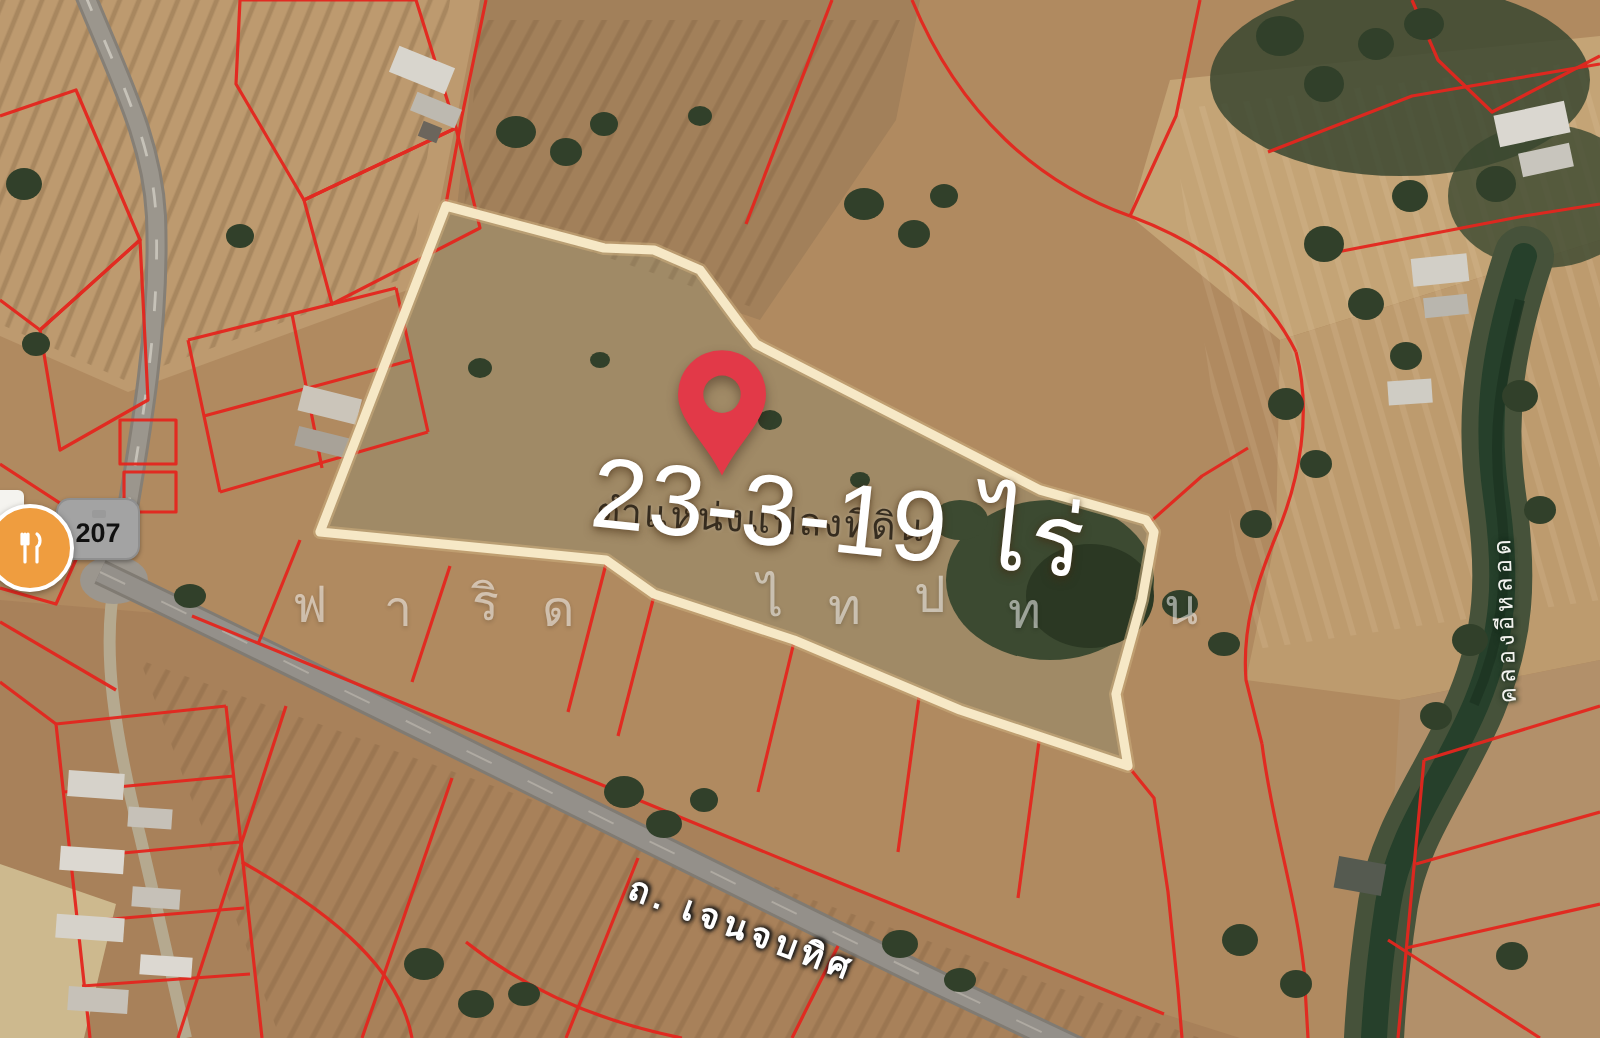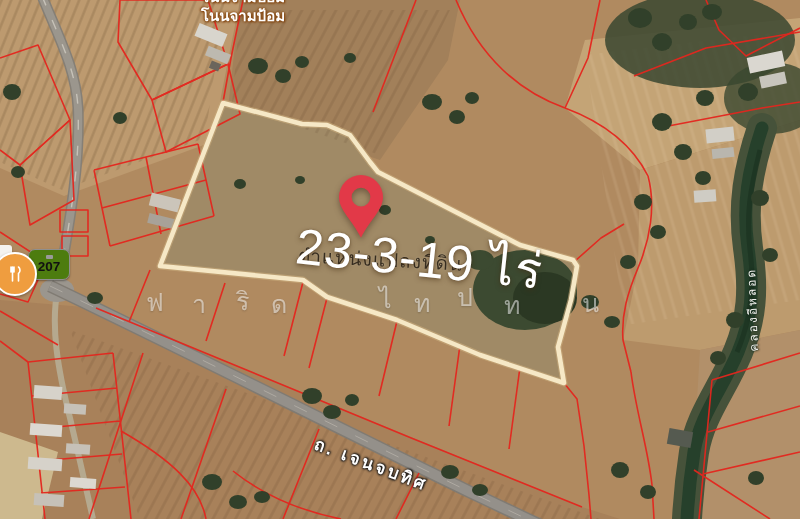--- a/index.html
+++ b/index.html
@@ -31,21 +31,21 @@
     left:320px;top:430px;transform:rotate(20.5deg);transform-origin:0 0;
     color:#fff;font-weight:bold;font-size:17px;letter-spacing:3px;
     text-shadow:0 1px 2px #181818,0 0 3px #181818,1px -1px 2px #181818;
   }
   .canalname{
     left:744px;top:352px;transform:rotate(-92deg);transform-origin:0 0;
     color:#f2f2ee;font-size:12px;letter-spacing:2px;
     text-shadow:0 1px 2px #14281a,0 0 3px #14281a;
   }
   .shield{
-    position:absolute;left:28px;top:249px;width:40px;height:29px;background:#4d7c0f;
+    position:absolute;left:28px;top:249px;width:40px;height:29px;background:#a3a3a3;
     border:1px solid #8f8f8f;border-radius:7px;box-shadow:0 1px 2px rgba(0,0,0,.35);
     display:flex;flex-direction:column;align-items:center;justify-content:center;gap:1px;
   }
   .shield .crest{width:7px;height:4px;background:#9a9a9a;border-radius:1px;}
   .shield .num{font-size:13.5px;font-weight:bold;color:#111;line-height:1;}
   .poi{
     position:absolute;left:-7px;top:252px;width:40px;height:40px;border-radius:50%;
     background:#ef9d3f;border:2px solid #fff;box-shadow:0 1px 3px rgba(0,0,0,.35);
     display:flex;align-items:center;justify-content:center;
   }
@@ -244,26 +244,20 @@
 
   <div class="lbl sub">ตำแหน่งแปลงที่ดิน</div>
 
   <div class="lbl big">23-3-19 ไร่</div>
 
   <svg class="pin" viewBox="0 0 48 60">
     <path fill="#e23948" fill-rule="evenodd" d="M24,58 C16,42 4,33 4,21 A20,20 0 1 1 44,21 C44,33 32,42 24,58 Z
              M24,29.5 A8.5,8.5 0 1 0 24,12.5 A8.5,8.5 0 1 0 24,29.5 Z"></path>
   </svg>
 
-  <div class="lbl village">
-    <span class="clip">
-        <span>โนนจามป้อม</span>
-      </span>
-    <span>โนนจามป้อม</span>
-  </div>
 
   <div class="shield">
     <span class="crest"></span>
     <span class="num">207</span>
   </div>
 
   <div class="fragment"></div>
 
   <div class="poi">
     <svg width="18" height="18" viewBox="0 0 18 18">

